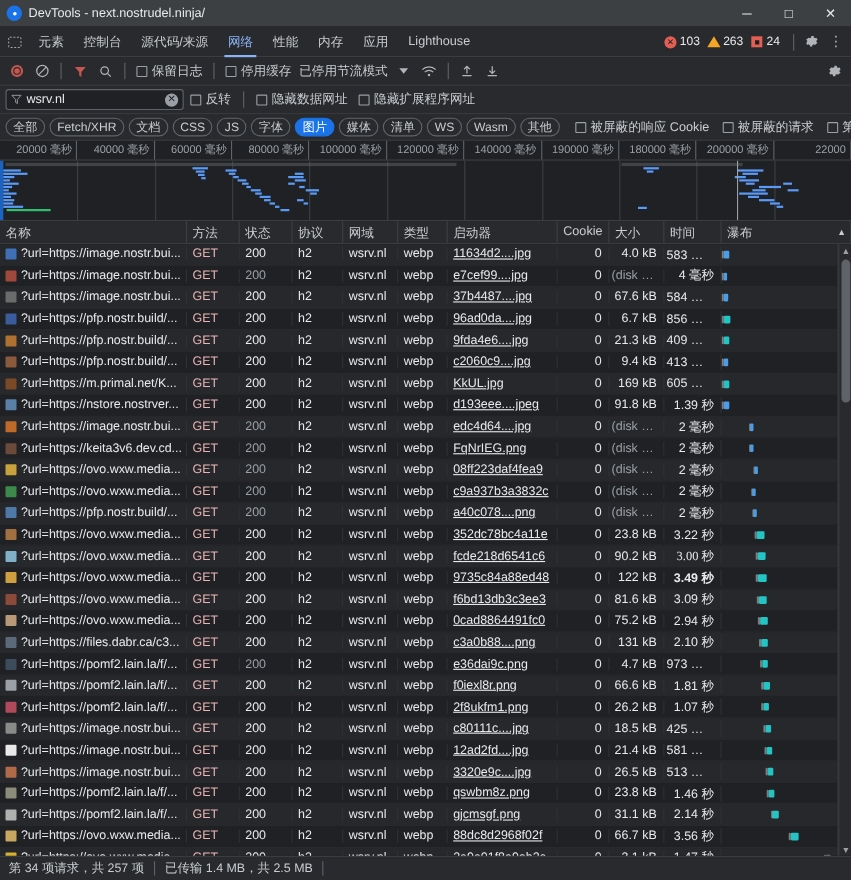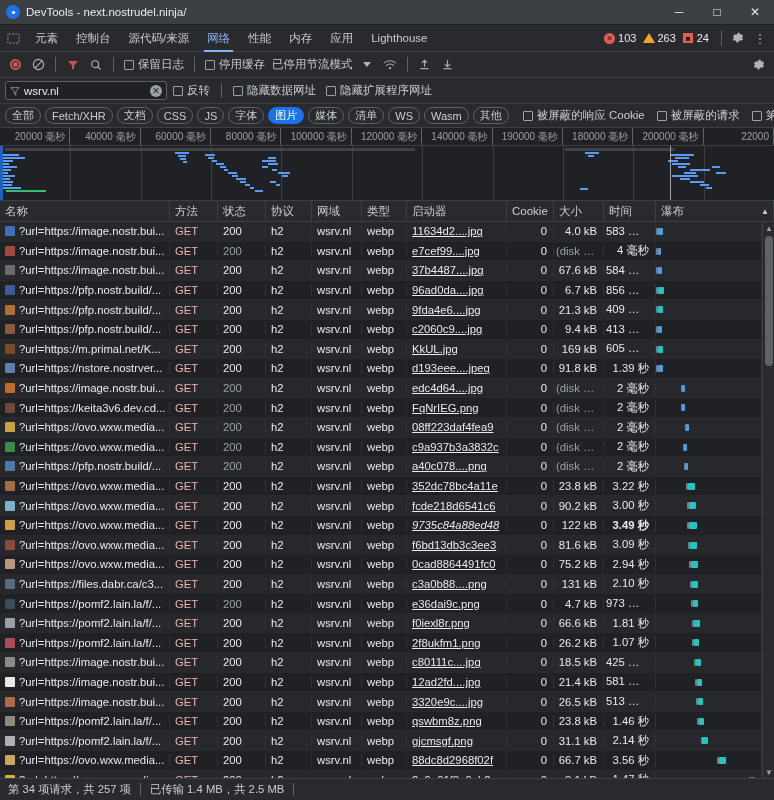--- a/index.html
+++ b/index.html
@@ -745,37 +745,37 @@
             <span style="overflow: hidden; text-overflow: ellipsis; white-space: nowrap;">?url=https://ovo.wxw.media...</span>
           </div>
           <div class="cell c-method" style="flex: 0 0 48px;">GET</div>
           <div class="cell" style="flex: 0 0 48px;">200</div>
           <div class="cell" style="flex: 0 0 46px;">h2</div>
           <div class="cell" style="flex: 0 0 50px;">wsrv.nl</div>
           <div class="cell" style="flex: 0 0 45px;">webp</div>
           <div class="cell c-init" style="flex: 0 0 100px;"><a>fcde218d6541c6</a></div>
           <div class="cell num" style="flex: 0 0 47px;">0</div>
           <div class="cell num" style="flex: 0 0 50px;">90.2 kB</div>
-          <div class="cell num" style="flex: 0 0 52px;">3.00 秒</div>
+          <div class="cell num" style="flex: 0 0 52px; font-family: Liberation Serif, serif;">3.00 秒</div>
           <div class="cell c-wf" style="flex: 1 1 auto;">
             <div class="wf-bar wf-grey" style="left: 29.4%; width: 2px;"></div>
             <div class="wf-bar wf-teal" style="left: 31%; width: 7px;"></div>
           </div>
         </div>
         <div class="row even">
           <div class="cell c-name" style="flex: 0 0 170px;">
             <span class="thumb" style="background: rgb(208, 160, 64);"></span>
             <span style="overflow: hidden; text-overflow: ellipsis; white-space: nowrap;">?url=https://ovo.wxw.media...</span>
           </div>
           <div class="cell c-method" style="flex: 0 0 48px;">GET</div>
           <div class="cell" style="flex: 0 0 48px;">200</div>
           <div class="cell" style="flex: 0 0 46px;">h2</div>
           <div class="cell" style="flex: 0 0 50px;">wsrv.nl</div>
           <div class="cell" style="flex: 0 0 45px;">webp</div>
-          <div class="cell c-init" style="flex: 0 0 100px; font-style: italic;"><a>9735c84a88ed48</a></div>
+          <div class="cell c-init" style="flex: 0 0 100px;"><a>9735c84a88ed48</a></div>
           <div class="cell num" style="flex: 0 0 47px;">0</div>
           <div class="cell num" style="flex: 0 0 50px;">122 kB</div>
           <div class="cell num" style="flex: 0 0 52px; font-weight: bold;">3.49 秒</div>
           <div class="cell c-wf" style="flex: 1 1 auto;">
             <div class="wf-bar wf-grey" style="left: 29.4%; width: 2px;"></div>
             <div class="wf-bar wf-teal" style="left: 31%; width: 8px;"></div>
           </div>
         </div>
         <div class="row odd">
           <div class="cell c-name" style="flex: 0 0 170px;">

